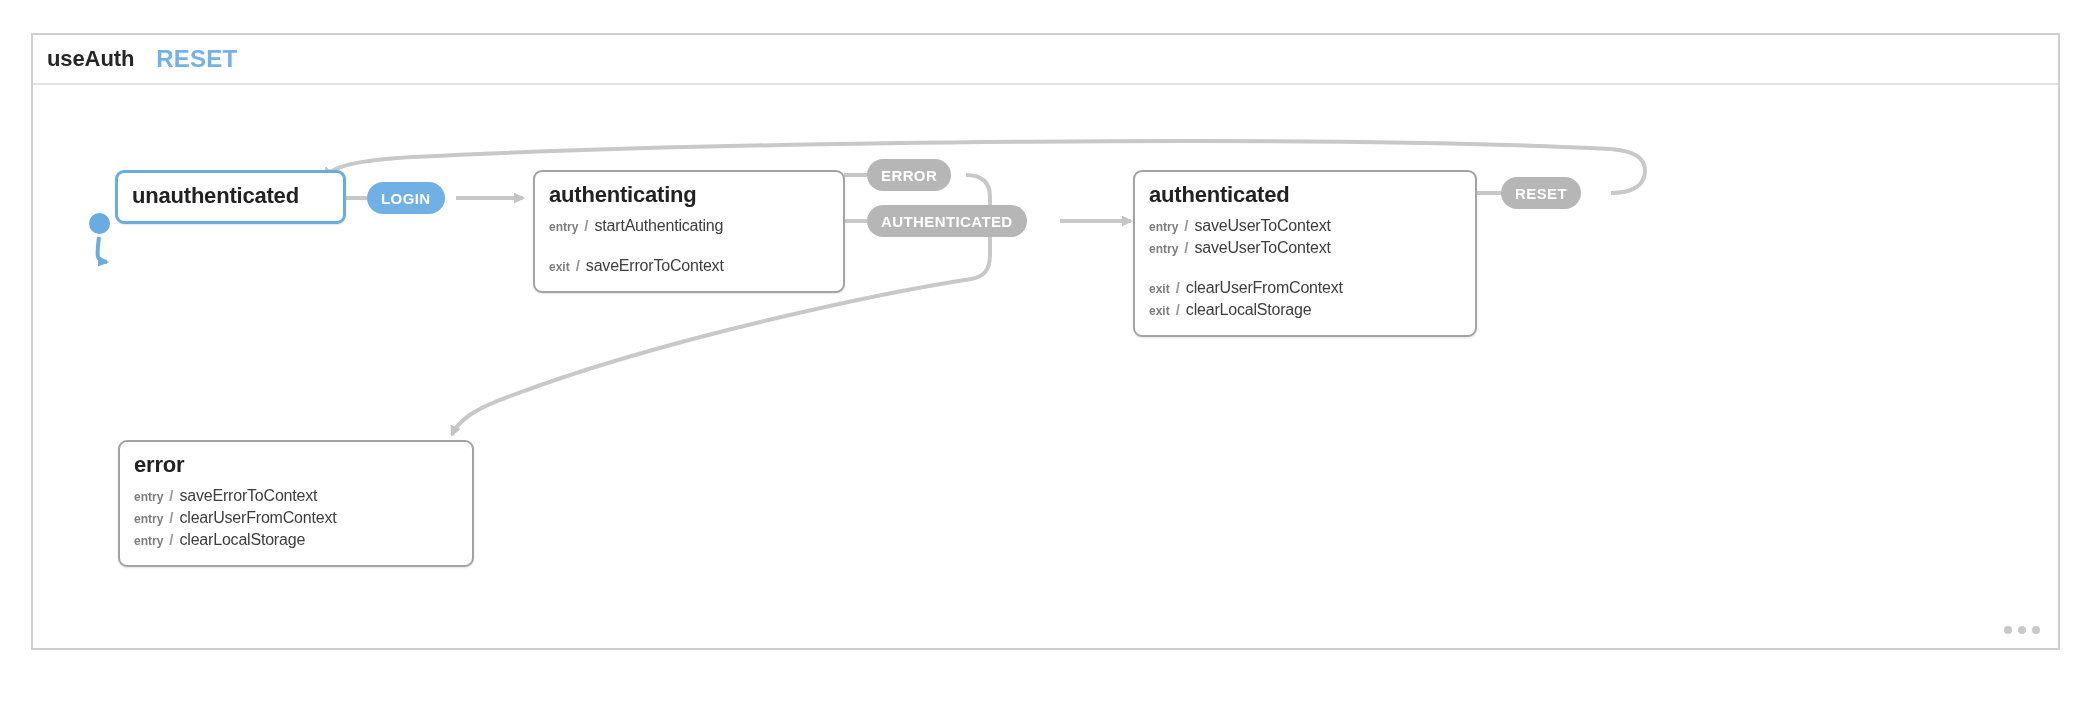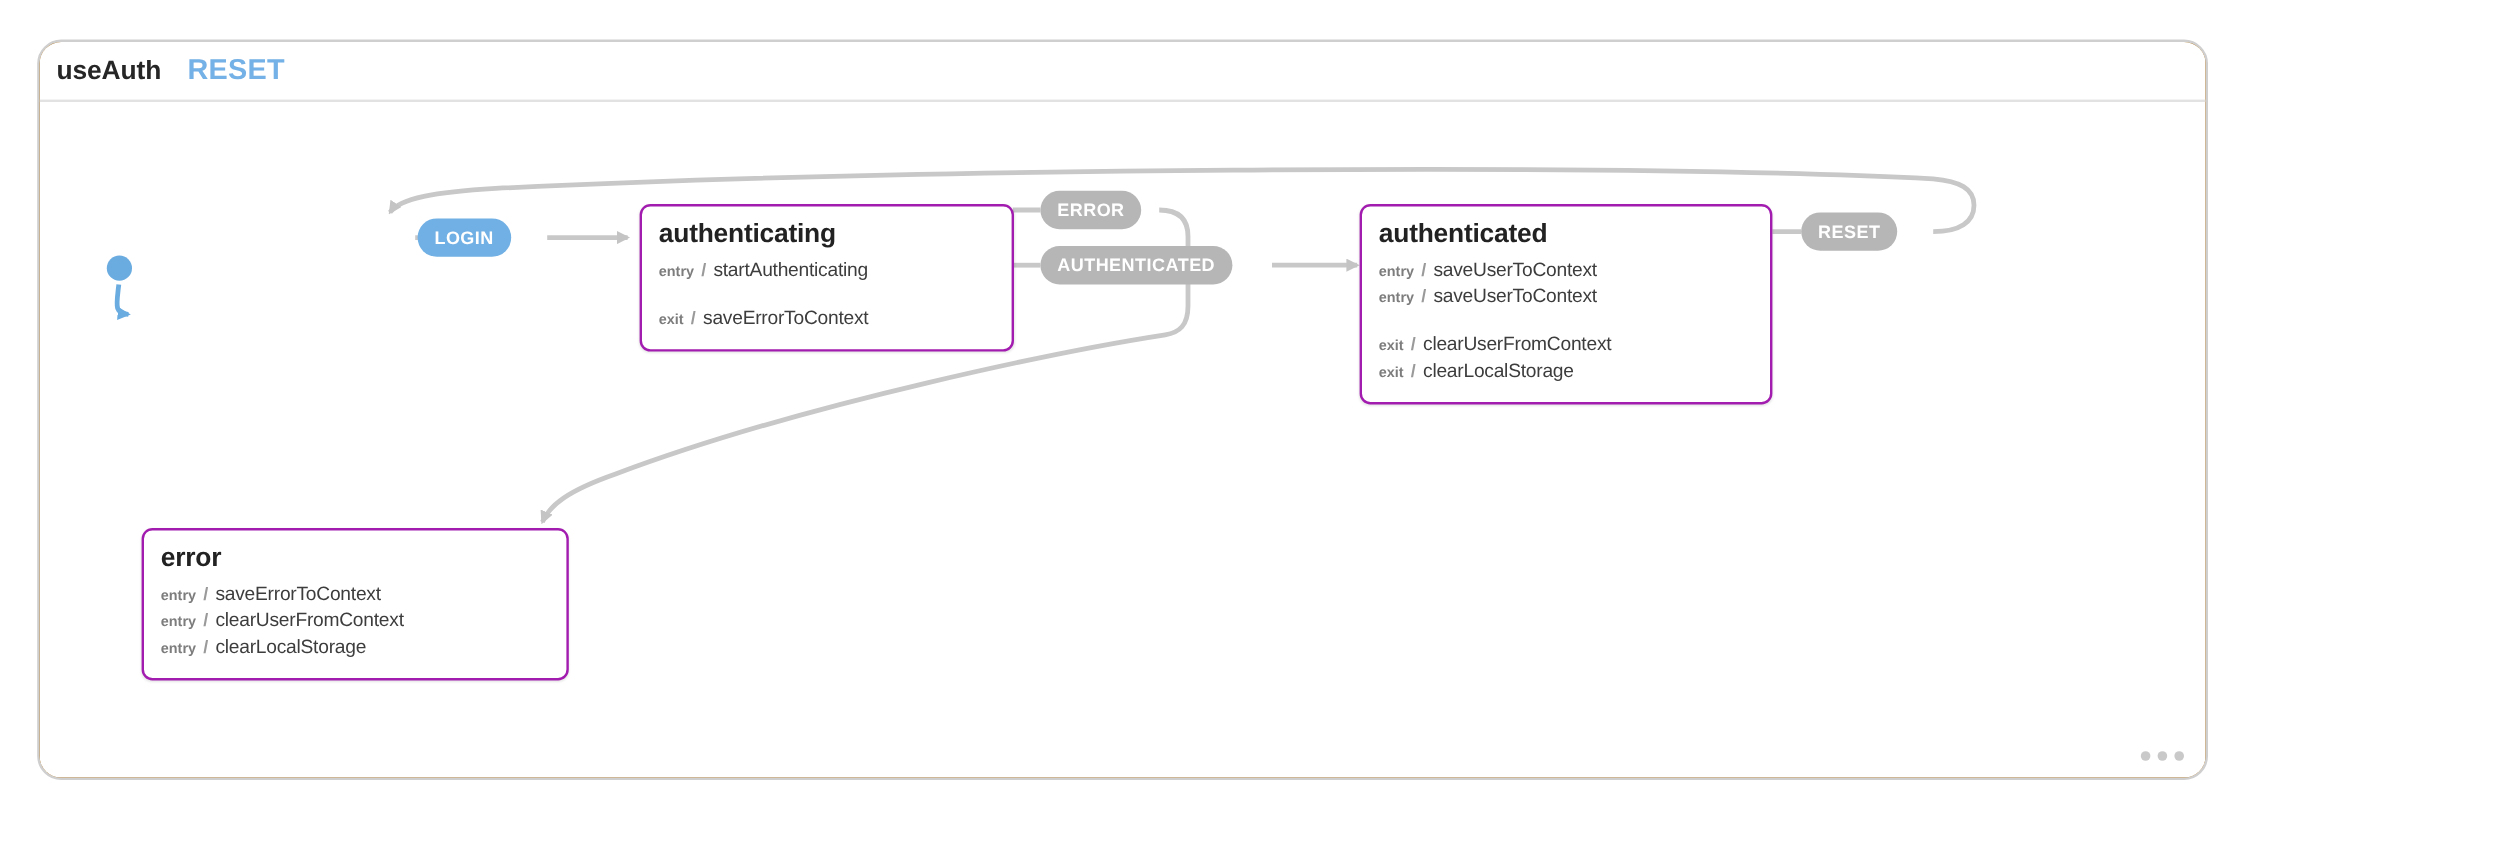--- a/index.html
+++ b/index.html
@@ -13,24 +13,24 @@
   #stage {
     position: relative;
     width: 2090px; height: 710px;
     background: #ffffff;
   }
 
   
   #panel {
     position: absolute;
     left: 31px; top: 33px;
-    width: 1809px; height: 617px;
-    background: #a16207;
+    width: 2029px; height: 617px;
+    background: #84cc16;
     border: 2px solid #cfcfcf;
-    border-radius: 20px;
+    border-radius: 0;
     overflow: hidden;
   }
   #panel-header {
     position: absolute;
     left: 0; top: 0; right: 0;
     height: 50px;
     border-bottom: 2px solid #e2e2e2;
     display: flex;
     align-items: center;
     padding-left: 14px;
@@ -60,21 +60,21 @@
     position: absolute;
     left: 0; top: 0;
     width: 2023px; height: 565px;
     pointer-events: none;
   }
 
   
   .state-node {
     position: absolute;
     background: #ffffff;
-    border: 2px solid #a21caf;
+    border: 2px solid #a3a3a3;
     border-radius: 9px;
     box-shadow: 0 1px 2px rgba(0,0,0,0.10);
     padding: 10px 14px 12px 14px;
   }
   .state-node.initial-state {
     border-color: #6aace0;
     border-width: 3px;
   }
   .state-title {
     font-size: 22px;
@@ -194,20 +194,23 @@
         <path d="M1444,108 L1468,108" stroke="#c8c8c8" stroke-width="4" fill="none"></path>
 
         <path d="M1578,108 C1600,108 1612,100 1612,86
                  C1612,72 1600,66 1578,64
                  C1300,50 700,56 380,72
                  C330,75 300,80 292,92" stroke="#c8c8c8" stroke-width="4" fill="none" marker-end="url(#arrow-gray)"></path>
       </svg>
 
       <div id="initial-dot"></div>
 
+      <div class="state-node initial-state" style="left:82px; top:85px; width:231px;">
+        <div class="state-title">unauthenticated</div>
+      </div>
 
       <div class="state-node" style="left:500px; top:85px; width:312px;">
         <div class="state-title">authenticating</div>
         <div class="action-list">
           <div class="action-row">
             <span class="action-kind">entry</span>
             <span class="action-slash">/</span>
             <span class="action-name">startAuthenticating</span>
           </div>
         </div>
@@ -262,21 +265,21 @@
             <span class="action-name">clearUserFromContext</span>
           </div>
           <div class="action-row">
             <span class="action-kind">entry</span>
             <span class="action-slash">/</span>
             <span class="action-name">clearLocalStorage</span>
           </div>
         </div>
       </div>
 
-      <div class="event-pill blue" style="left:315px; top:97px;text-align:center;">LOGIN</div>
+      <div class="event-pill blue" style="left:334px; top:97px;text-align:center;">LOGIN</div>
 
       <div class="event-pill gray" style="left:834px; top:74px;">ERROR</div>
 
       <div class="event-pill gray" style="left:834px; top:120px;">AUTHENTICATED</div>
 
       <div class="event-pill gray" style="left:1468px; top:92px;">RESET</div>
 
     </div>
 
     <div id="corner-dots">

